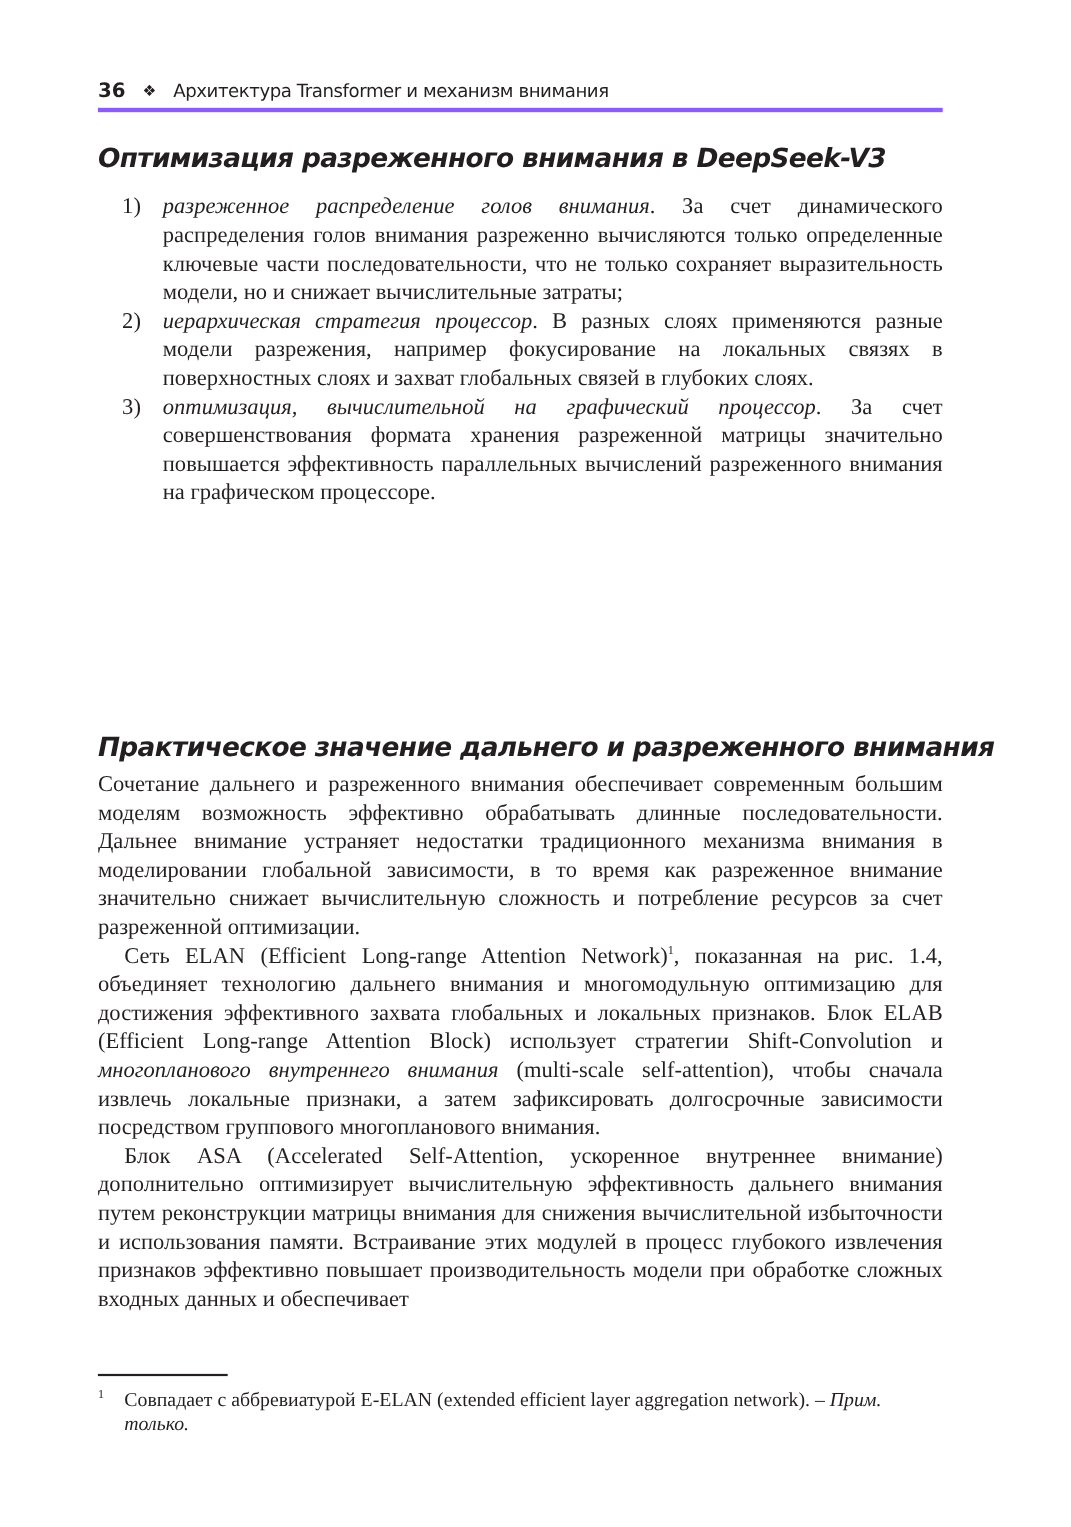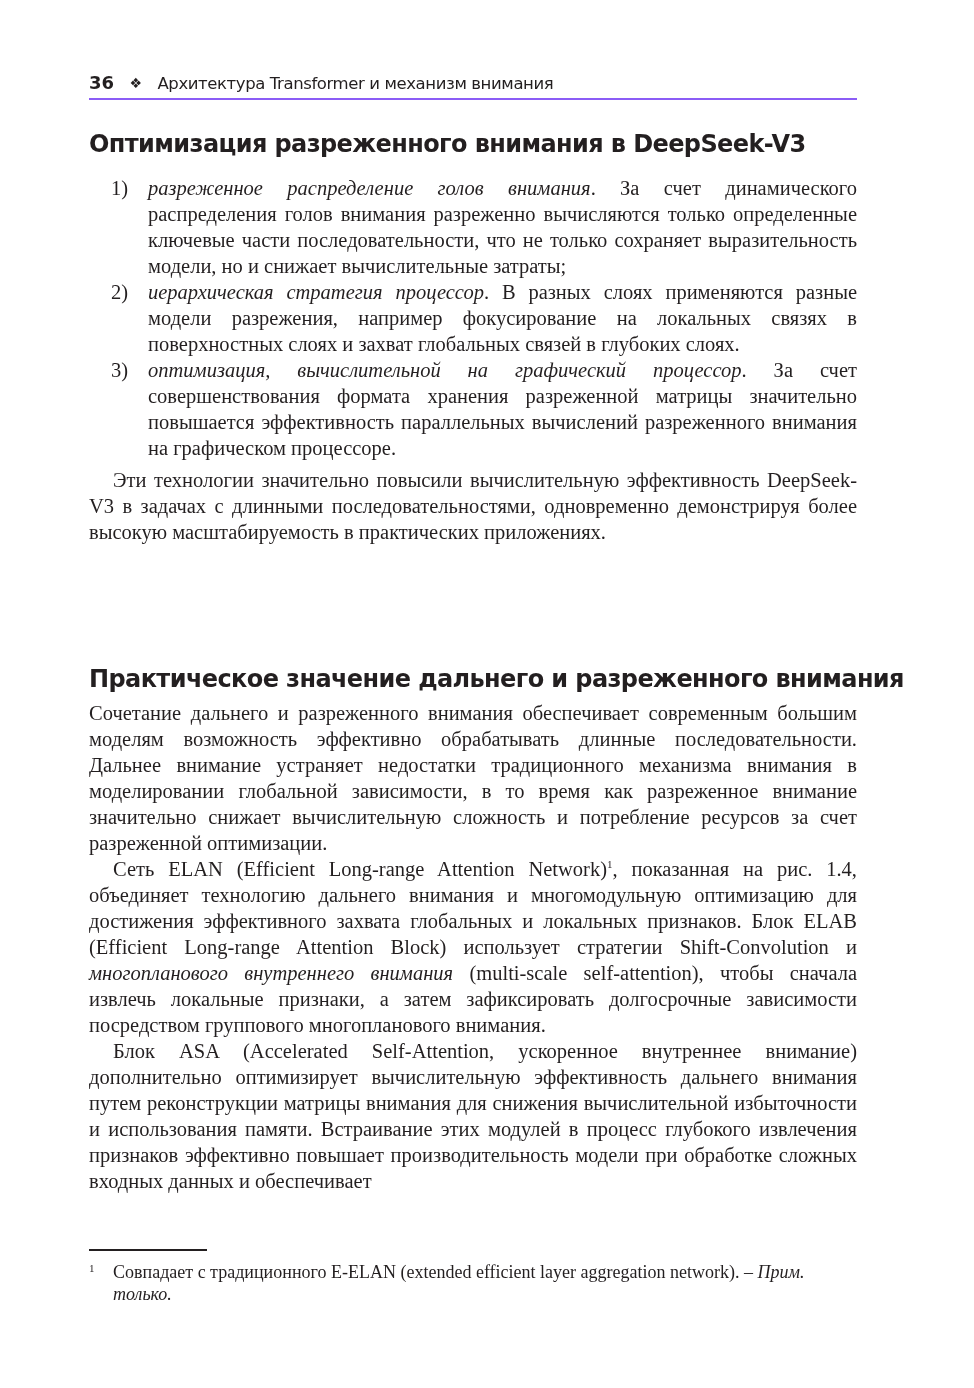--- a/index.html
+++ b/index.html
@@ -1,29 +1,29 @@
 <!DOCTYPE html>
 <html><head>
   <meta charset="utf-8">
   <style>
     html, body { margin: 0; padding: 0; background: #ffffff; }
     body { width: 974px; height: 1388px; position: relative; overflow: hidden; color: #231f20; }
     .page { position: absolute; left: 89px; top: 0; width: 768px; }
     .running-head {
       position: absolute; left: 0; top: 70px; width: 768px; height: 28px;
-      border-bottom: 2px solid #8b5cf6;
+      border-bottom: 4px solid #8b5cf6;
       font-family: "DejaVu Sans", sans-serif; font-size: 17px; line-height: 26px;
       white-space: nowrap;
     }
     .running-head .pnum { font-weight: bold; font-size: 18px; }
     .running-head .orn { display: inline-block; margin: 0 10px 0 10px; font-size: 14px; vertical-align: 1px; }
     .running-head .rtitle { font-size: 16.5px; letter-spacing: -0.4px; }
     h2 {
       position: absolute; left: 0; margin: 0;
-      font-family: "DejaVu Sans", sans-serif; font-weight: bold;
+      font-family: "DejaVu Sans", sans-serif; font-style: italic; font-weight: bold;
       font-size: 24px; letter-spacing: -0.6px; white-space: nowrap;
     }
     .body-text {
       font-family: "Liberation Serif", serif; font-size: 20.5px; line-height: 26px;
       text-align: justify; margin: 0;
     }
     .block { position: absolute; left: 0; width: 768px; }
     .indent { text-indent: 24px; }
     ol.enum { list-style: none; margin: 0; padding: 0; }
     ol.enum li { position: relative; padding-left: 59px; }
@@ -59,30 +59,29 @@
       </li>
       <li>
         <span class="num">2)</span>
         <em>иерархическая стратегия процессор</em><span>. В разных слоях применяются разные модели разрежения, например фокусирование на локальных связях в поверхностных слоях и захват глобальных связей в глубоких слоях.</span>
       </li>
       <li>
         <span class="num">3)</span>
         <em>оптимизация, вычислительной на графический процессор</em><span>. За счет совершенствования формата хранения разреженной матрицы значительно повышается эффективность параллельных вычислений разреженного внимания на графическом процессоре.</span>
       </li>
     </ol>
-    <p class="body-text indent" style="margin-top:6px;">Эти технологии значительно повысили вычислительную эффективность DeepSeek-V3 в задачах с длинными последовательностями, одновременно демонстрируя более высокую масштабируемость в практических приложениях.</p>
   </div>
 
   <h2 style="top:665px;">Практическое значение дальнего и разреженного внимания</h2>
 
   <div class="block" style="top:700px;">
     <p class="body-text">Сочетание дальнего и разреженного внимания обеспечивает современным большим моделям возможность эффективно обрабатывать длинные последовательности. Дальнее внимание устраняет недостатки традиционного механизма внимания в моделировании глобальной зависимости, в то время как разреженное внимание значительно снижает вычислительную сложность и потребление ресурсов за счет разреженной оптимизации.</p>
     <p class="body-text indent"><span>Сеть ELAN (Efficient Long-range Attention Network)</span><sup>1</sup><span>, показанная на рис. 1.4, объединяет технологию дальнего внимания и многомодульную оптимизацию для достижения эффективного захвата глобальных и локальных признаков. Блок ELAB (Efficient Long-range Attention Block) использует стратегии Shift-Convolution и </span><em>многопланового внутреннего внимания</em><span> (multi-scale self-attention), чтобы сначала извлечь локальные признаки, а затем зафиксировать долгосрочные зависимости посредством группового многопланового внимания.</span></p>
     <p class="body-text indent">Блок ASA (Accelerated Self-Attention, ускоренное внутреннее внимание) дополнительно оптимизирует вычислительную эффективность дальнего внимания путем реконструкции матрицы внимания для снижения вычислительной избыточности и использования памяти. Встраивание этих модулей в процесс глубокого извлечения признаков эффективно повышает производительность модели при обработке сложных входных данных и обеспечивает</p>
   </div>
 
   <div class="fn-rule"></div>
   <div class="footnote">
     <span class="fnmark">1</span>
-    <span class="fntext"><span>Совпадает с традиционного E-ELAN (extended efficient layer aggregation network). – </span><em>Прим. только.</em></span>
+    <span class="fntext"><span>Совпадает с аббревиатурой E-ELAN (extended efficient layer aggregation network). – </span><em>Прим. только.</em></span>
   </div>
 
 </div>
 
 </body></html>

